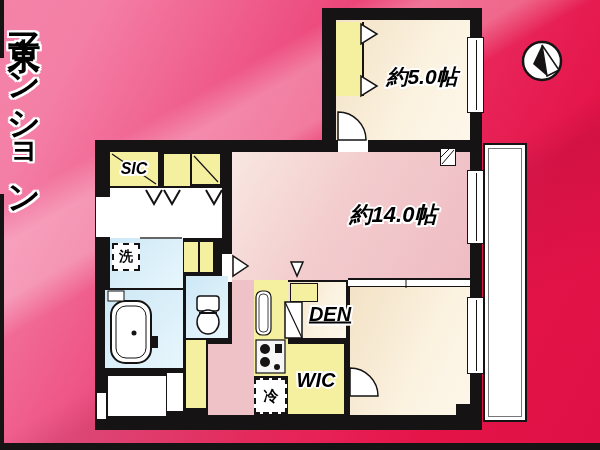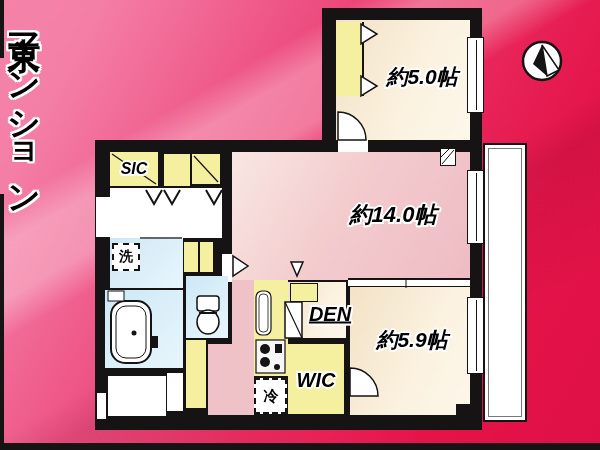--- a/index.html
+++ b/index.html
@@ -137,20 +137,19 @@
     <circle cx="277" cy="367" r="3" fill="#151313"></circle>
     <rect x="275" y="344" width="7" height="9" fill="#151313"></rect>
 
     <circle cx="542" cy="61" r="19" fill="#fff" stroke="#151313" stroke-width="2.5"></circle>
     <polygon points="542,45 547,76 533,64" fill="#151313"></polygon>
     <polygon points="542,45 547,76 559,70" fill="#fff" stroke="#151313" stroke-width="1.5"></polygon>
   </svg>
 
   <div class="label" style="left:398px;top:77px;font-size:21px;margin-left:24px;">約5.0帖</div>
   <div class="label" style="left:352px;top:215px;font-size:22px;margin-left:41px;">約14.0帖</div>
-  <div class="label" style="left:412px;top:340px;font-size:21px;">約5.9帖</div>
   <div class="label" style="left:330px;top:314px;font-size:20px;text-decoration:underline;">DEN</div>
   <div class="label" style="left:316px;top:380px;font-size:20px;">WIC</div>
   <div class="label" style="left:134px;top:169px;font-size:16px;">SIC</div>
   <div class="label" style="left:126px;top:257px;font-size:14px;font-style:normal;">洗</div>
   <div class="label" style="left:271px;top:396px;font-size:15px;font-style:normal;">冷</div>
 
 </div>
 
 </body></html>

